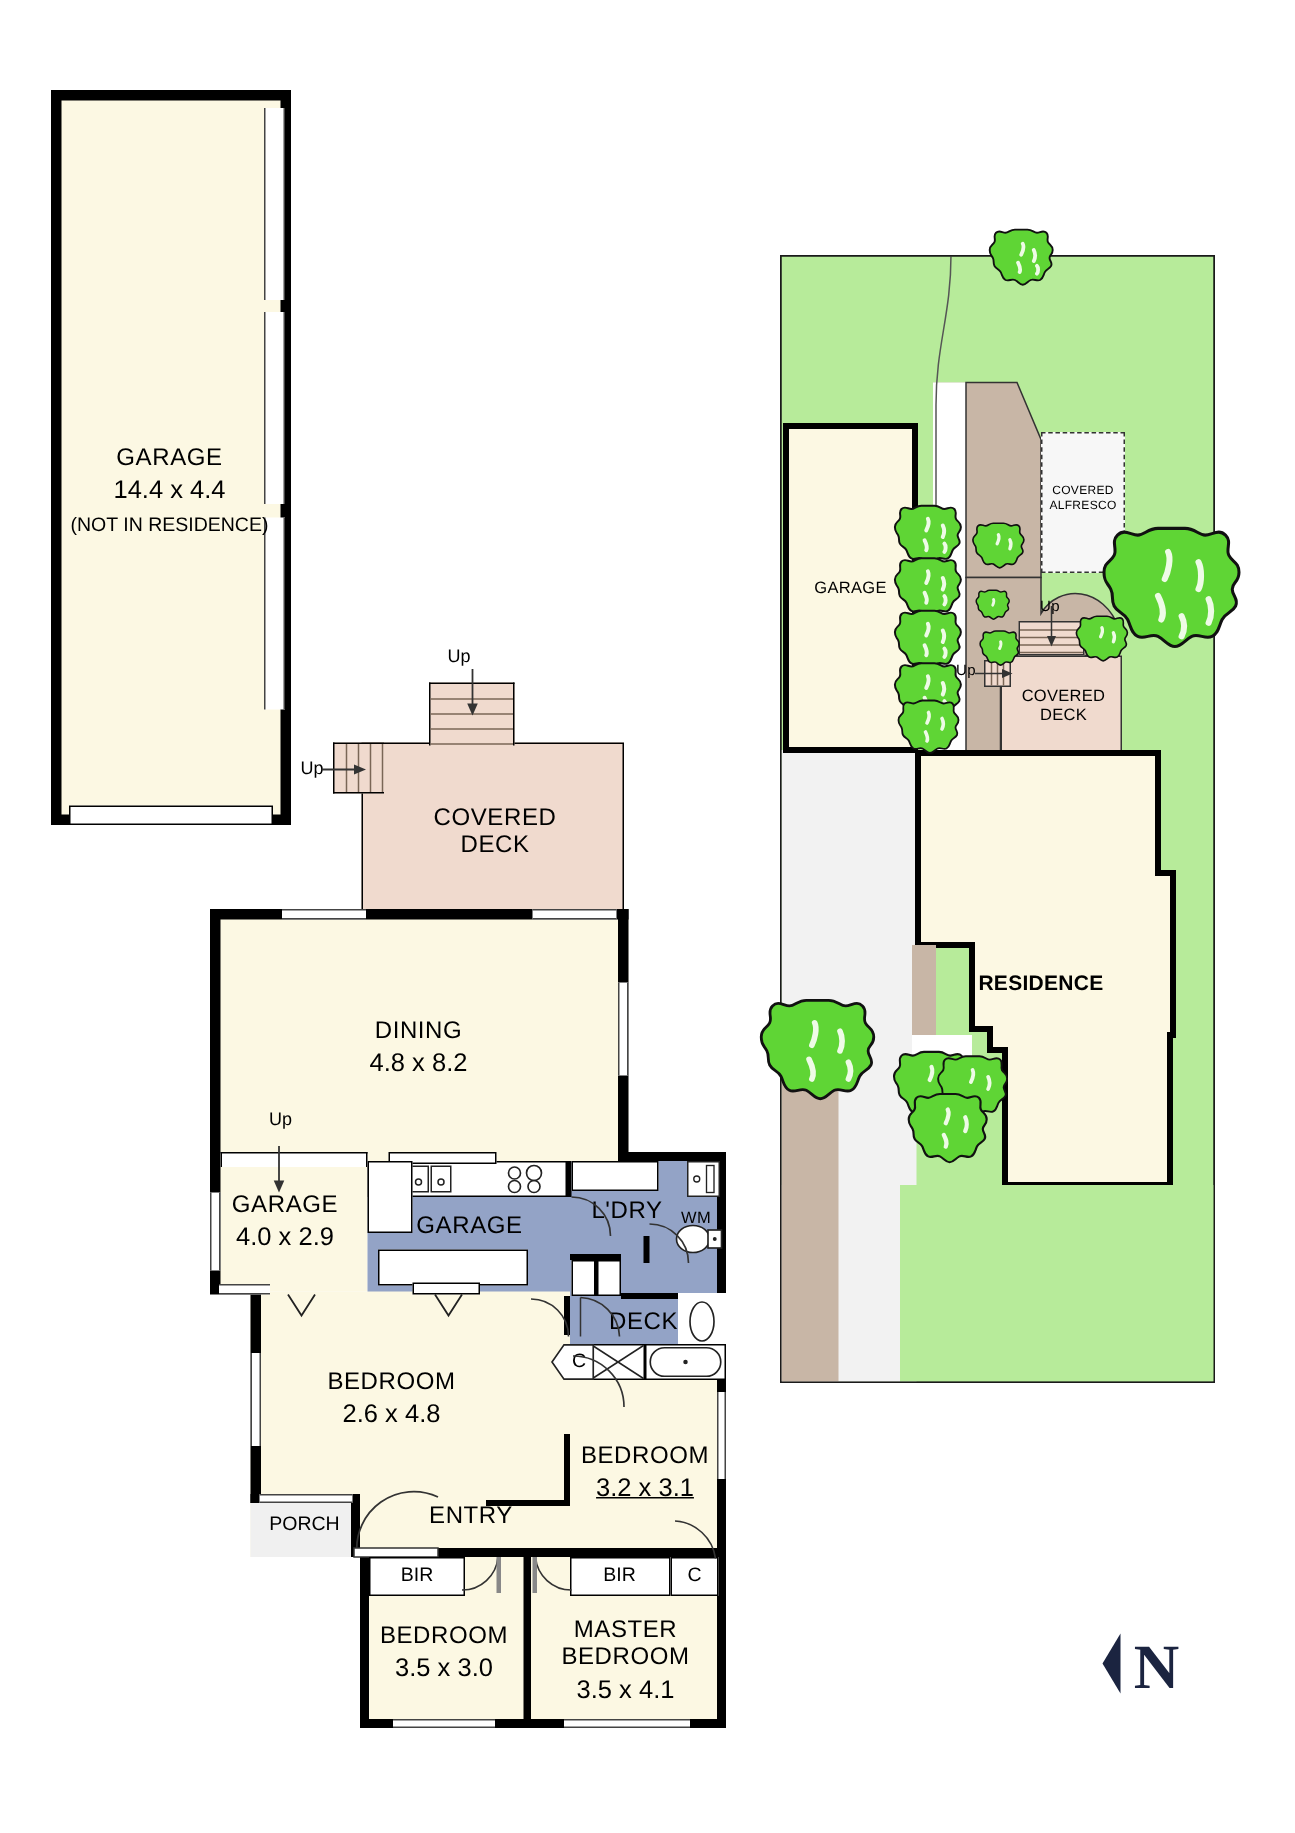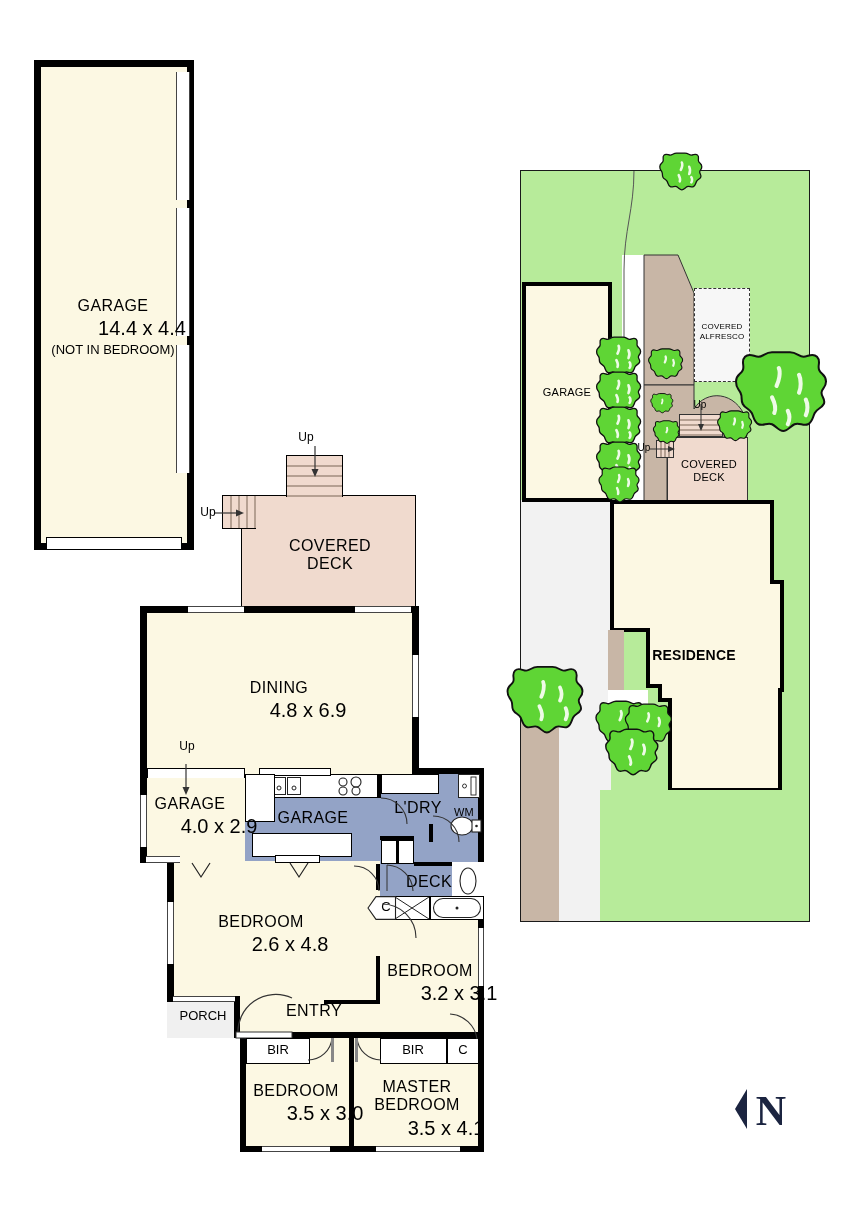--- a/index.html
+++ b/index.html
@@ -12,21 +12,21 @@
   .deck{background:#F0DACE;}
   .porch{background:#F0F0F0;}
   .white{background:#FFFFFF;}
   .lawn{background:#B7EB9A;}
   .paving{background:#F2F2F2;}
   .path{background:#C8B6A6;}
   .lbl{position:absolute;text-align:center;color:#000;line-height:1.14;white-space:nowrap;
        font-family:"Liberation Sans",sans-serif;transform:translateX(-50%);}
   .lbl .n{display:block;}
   .name{font-size:16px;letter-spacing:.4px;}
-  .dim{font-size:20px;margin-left:29px;}
+  .dim{font-size:17px;}
   .small{font-size:13px;}
   .tiny{font-size:11px;letter-spacing:.2px;}
   .xsmall{font-size:8px;letter-spacing:.2px;line-height:1.2;}
   .outln{border:1.6px solid #000;box-sizing:border-box;}
   .thinln{border:1.1px solid #000;box-sizing:border-box;background:#fff;}
   .winh{background:#fff;border-top:1.1px solid #444;border-bottom:1.1px solid #444;}
   .winv{background:#fff;border-left:1.1px solid #444;border-right:1.1px solid #444;}
   svg{display:block;overflow:visible;}
   .uptxt{font-size:12px;font-family:"Liberation Sans",sans-serif;}
 </style>
@@ -43,21 +43,21 @@
 
   <div class="abs thinln" style="left:46px;top:537px;width:136px;height:13px;"></div>
 
   <div class="lbl name" style="left:113px;top:297px;">
     <span class="n">GARAGE</span>
   </div>
   <div class="lbl dim" style="left:113px;top:317px;">
     <span class="n">14.4 x 4.4</span>
   </div>
   <div class="lbl small" style="left:113px;top:343px;">
-    <span class="n">(NOT IN BEDROOM)</span>
+    <span class="n">(NOT IN RESIDENCE)</span>
   </div>
 
   <div class="abs deck" style="left:241px;top:495px;width:175px;height:115px;border:1.6px solid #000;"></div>
 
   <div class="abs deck" style="left:286px;top:455px;width:57px;height:42px;border:1.6px solid #000;border-bottom:none;"></div>
   <div class="abs" style="left:287px;top:456px;width:55px;height:41px;">
     <svg width="55" height="41" viewBox="0 0 55 41">
       <line x1="0" y1="10" x2="55" y2="10" stroke="#7a6656" stroke-width="1"></line>
       <line x1="0" y1="20" x2="55" y2="20" stroke="#7a6656" stroke-width="1"></line>
       <line x1="0" y1="30" x2="55" y2="30" stroke="#7a6656" stroke-width="1"></line>
@@ -242,21 +242,21 @@
     </svg>
   </div>
   <div class="lbl uptxt" style="left:187px;top:740px;">
     <span class="n">Up</span>
   </div>
 
   <div class="lbl name" style="left:279px;top:679px;">
     <span class="n">DINING</span>
   </div>
   <div class="lbl dim" style="left:279px;top:699px;">
-    <span class="n">4.8 x 6.9</span>
+    <span class="n">4.8 x 8.2</span>
   </div>
 
   <div class="lbl name" style="left:190px;top:795px;">
     <span class="n">GARAGE</span>
   </div>
   <div class="lbl dim" style="left:190px;top:815px;">
     <span class="n">4.0 x 2.9</span>
   </div>
 
   <div class="lbl name" style="left:313px;top:809px;">
@@ -348,21 +348,21 @@
   <div class="abs" style="left:355px;top:1038px;width:26px;height:24px;">
     <svg width="26" height="24" viewBox="0 0 26 24">
       <path d="M26,22 A24,24 0 0 1 2,0" fill="none" stroke="#333" stroke-width="1.1"></path>
       <rect x="0" y="0" width="3" height="24" fill="#888"></rect>
     </svg>
   </div>
 
   <div class="lbl name" style="left:430px;top:962px;">
     <span class="n">BEDROOM</span>
   </div>
-  <div class="lbl dim" style="left:430px;top:982px;">
+  <div class="lbl dim" style="left:430px;top:982px;text-decoration:underline;">
     <span class="n">3.2 x 3.1</span>
   </div>
 
   <div class="lbl name" style="left:296px;top:1082px;">
     <span class="n">BEDROOM</span>
   </div>
   <div class="lbl dim" style="left:296px;top:1102px;">
     <span class="n">3.5 x 3.0</span>
   </div>
 

